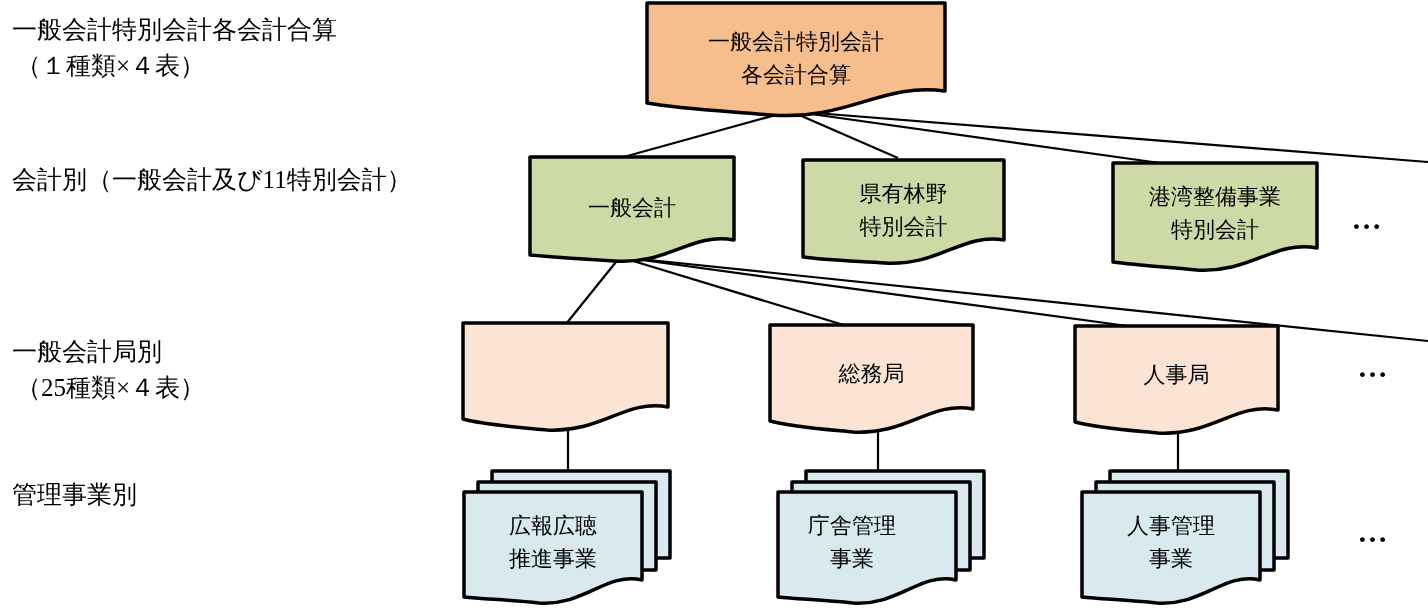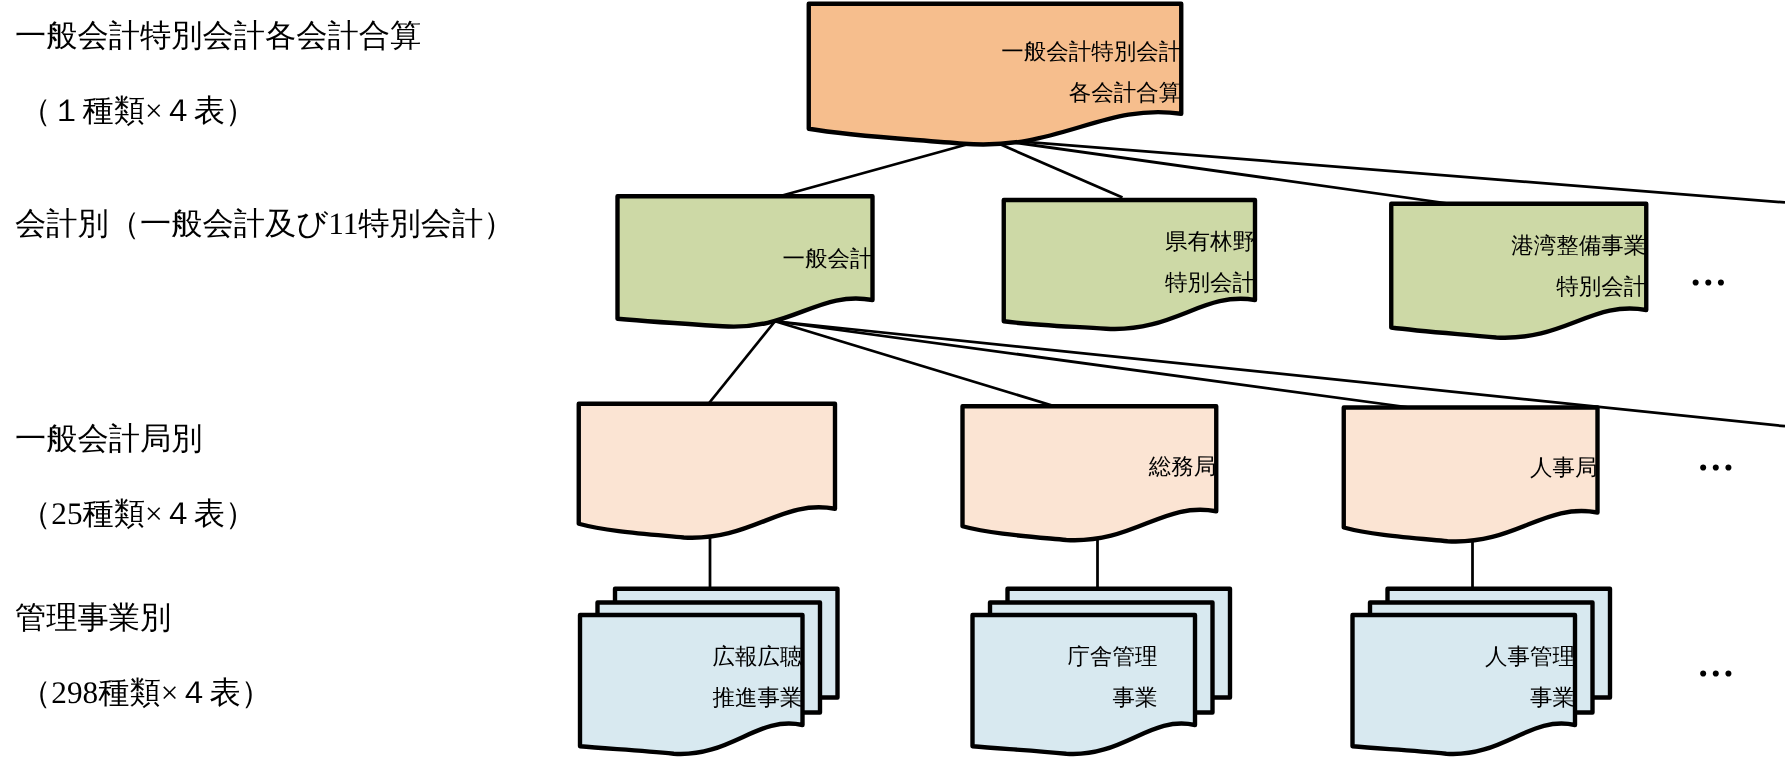--- a/index.html
+++ b/index.html
@@ -3,27 +3,27 @@
 <meta charset="utf-8">
 <style>
   html,body{margin:0;padding:0;background:#fff;}
   .canvas{
     position:relative;width:1428px;height:614px;background:#ffffff;overflow:hidden;
     font-family:Liberation Serif, serif;color:#000;padding-left:33px;
   }
   .connectors{position:absolute;left:0;top:0;z-index:1;}
   .connectors line{stroke:#000;stroke-width:2.2;}
   .row-label{position:absolute;left:12px;z-index:2;font-size:25px;line-height:36px;white-space:nowrap;}
-  .rl-count{padding-left:4px;margin-top:24px;}
+  .rl-count{padding-left:4px;}
   .node{position:absolute;z-index:3;}
   .node svg{position:absolute;left:0;top:0;overflow:visible;display:block;}
   .node svg path,.node svg rect{stroke:#000;stroke-width:3.5;stroke-linejoin:round;}
   .node-label{
-    position:absolute;display:flex;flex-direction:column;align-items:flex-end;justify-content:center;
-    text-align:center;font-size:18px;line-height:33px;white-space:nowrap;z-index:4;
+    position:absolute;display:flex;flex-direction:column;align-items:center;justify-content:center;
+    text-align:center;font-size:22px;line-height:33px;white-space:nowrap;z-index:4;
   }
   .ellipsis{position:absolute;z-index:2;font-size:30px;font-weight:900;letter-spacing:3px;line-height:38px;text-align:center;width:60px;}
 </style>
 </head>
 <body>
 
 <div class="canvas">
 
   <svg class="connectors" width="1428" height="614">
     <line x1="790" y1="111" x2="620" y2="158"></line>
@@ -45,34 +45,33 @@
   </div>
   <div class="row-label" style="top:162px">
     <div>会計別（一般会計及び11特別会計）</div>
   </div>
   <div class="row-label" style="top:334px">
     <div>一般会計局別</div>
     <div class="rl-count">（25種類×４表）</div>
   </div>
   <div class="row-label" style="top:477px">
     <div>管理事業別</div>
-    <div class="rl-count">（298種類×４表）</div>
   </div>
 
   <div class="node" style="left:647px;top:3px;width:298px;height:120px">
     <svg width="298" height="120">
       <path d="M0,0 L298,0 L298,88 C236,79 200,118 124,112 C78,108 34,106 0,100 Z" fill="#F6BE8D"></path>
     </svg>
     <div class="node-label" style="left:0;top:0;width:298px;height:110px">
       <span>一般会計特別会計</span>
       <span>各会計合算</span>
     </div>
   </div>
 
-  <div class="node" style="left:494px;top:157px;width:232px;height:115px">
+  <div class="node" style="left:530px;top:157px;width:232px;height:115px">
     <svg width="204" height="115">
       <path d="M0,0 L204,0 L204,83 C161,75 139,108 84,104 C52,102 22,100 0,98 Z" fill="#CDD9A6"></path>
     </svg>
     <div class="node-label" style="left:0;top:0;width:204px;height:100px">
       <span>一般会計</span>
       <span></span>
     </div>
   </div>
 
   <div class="node" style="left:803px;top:160px;width:201px;height:115px">

